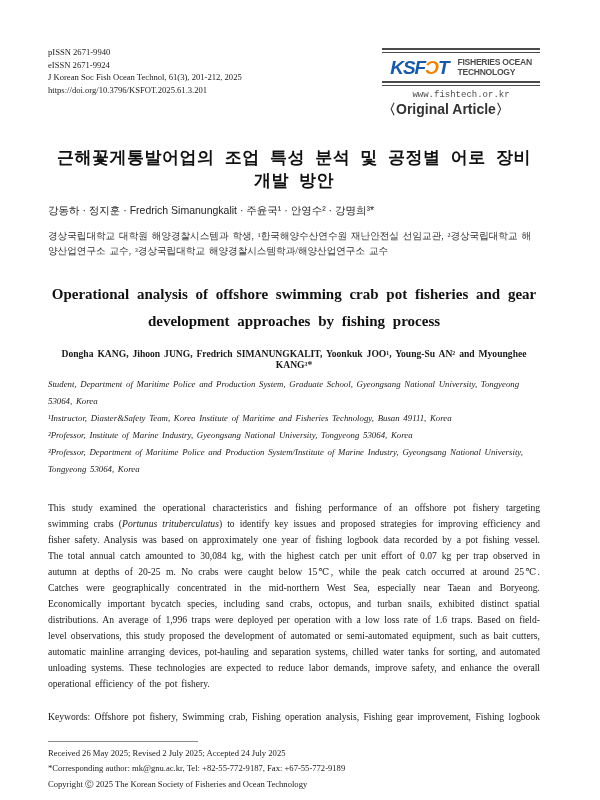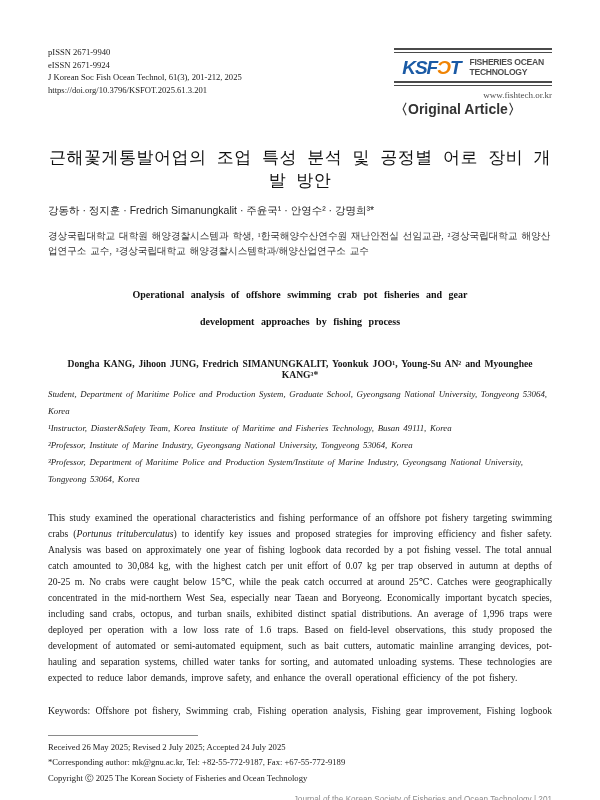--- a/index.html
+++ b/index.html
@@ -1,20 +1,20 @@
 <!DOCTYPE html>
 <html><head>
 <meta charset="utf-8">
 <style>
   html, body { margin: 0; padding: 0; background: #ffffff; }
   .page {
     position: relative;
     width: 600px; height: 800px;
     box-sizing: border-box;
-    padding: 46px 48px 0 48px;
+    padding: 46px 60px 0 48px;
     background: #ffffff;
     color: #1a1a1a;
     font-family: "Liberation Serif", "DejaVu Serif", serif;
     overflow: hidden;
   }
 
   
   .header { display: flex; justify-content: space-between; align-items: flex-start; }
   .journal-info { font-size: 8.6px; line-height: 12.6px; color: #1a1a1a; }
   .logo-box { width: 158px; margin-top: 2px; }
@@ -26,52 +26,52 @@
     font-size: 19px; letter-spacing: -1px; line-height: 19px;
   }
   .logo-acronym .blue { color: #1a5aa5; }
   .logo-acronym .orange { color: #ef8304; }
   .logo-name {
     font-family: "Liberation Sans", sans-serif;
     font-size: 8.6px; line-height: 9.6px; color: #4d4d4d;
     letter-spacing: -0.3px; font-weight: 600; text-align: left;
   }
   .logo-site {
-    font-family: Liberation Serif, serif;
-    font-size: 9px; color: #4d4d4d; text-align: right; margin-top: 4px;
+    font-family: Liberation Mono, monospace;
+    font-size: 9px; color: #4d4d4d; text-align: center; margin-top: 4px;
   }
   .logo-type {
     font-family: "Liberation Sans", sans-serif;
     font-size: 14px; color: #333333; text-align: left; margin-top: 1px; font-weight: 600;
   }
 
   
   .title-ko {
     margin: 27px 0 0 0;
     text-align: center;
     font-family: "Liberation Sans", "DejaVu Sans", sans-serif;
-    font-size: 17px; font-weight: 400; letter-spacing: 0.5px; word-spacing: 5px;
+    font-size: 17px; font-weight: 700; letter-spacing: 0.5px; word-spacing: 5px;
     color: #111111;
   }
   .authors-ko {
     margin-top: 12px; 
     font-family: "Liberation Sans", "DejaVu Sans", sans-serif;
     font-size: 10.5px; color: #222222;
   }
   .affil-ko {
     margin-top: 10px; text-align: left;
     font-size: 9.6px; line-height: 15px; color: #333333; word-spacing: 1.5px;
   }
   .title-en {
     margin: 23px 0 0 0; text-align: center;
-    font-size: 10px; font-weight: bold; line-height: 27px; word-spacing: 4px;
+    font-size: 15px; font-weight: bold; line-height: 27px; word-spacing: 4px;
     color: #111111;
   }
   .authors-en {
-    margin-top: 23px; text-align: center;
+    margin-top: 13px; text-align: center;
     font-size: 9.6px; font-weight: bold; word-spacing: 1.5px; color: #1a1a1a;
   }
   .affil-en { margin-top: 6px; }
   .affil-line {
     text-align: left; font-style: italic;
     font-size: 8.8px; line-height: 17px; word-spacing: 1.5px; color: #222222;
   }
 
   
   .abstract {

